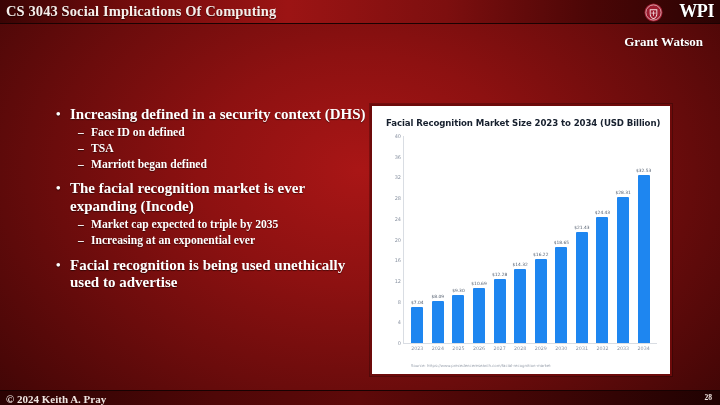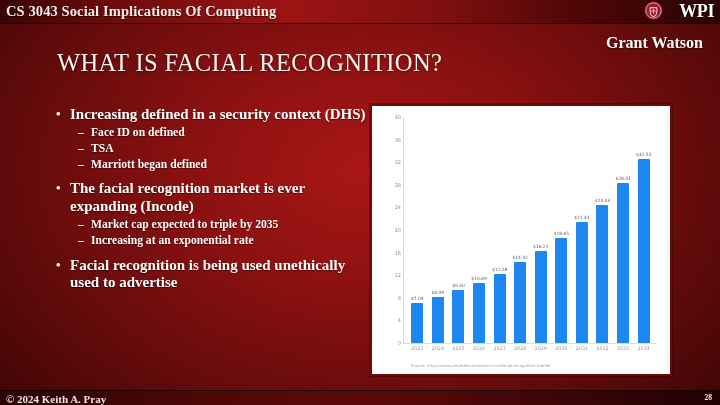--- a/index.html
+++ b/index.html
@@ -25,33 +25,33 @@
     display:flex; align-items:center;
   }
   #banner-title {
     color:#f6eeea; font-size:14.5px; font-weight:bold;
     letter-spacing:.1px; padding-left:6px;
     text-shadow:0 1px 1px rgba(0,0,0,.6);
     white-space:nowrap;
   }
   #wpi-logo {
     position:absolute; right:6px; top:1px;
-    display:flex; align-items:flex-start; gap:16px;
+    display:flex; align-items:flex-end; gap:16px;
   }
   #wpi-seal { width:19px; height:19px; }
   #wpi-word {
     color:#ffffff; font-size:18px; font-weight:bold;
     font-family:"Liberation Serif", serif; letter-spacing:-.4px;
     text-shadow:0 1px 1px rgba(0,0,0,.7);
   }
 
   
   #presenter {
     position:absolute; right:17px; top:34px;
-    color:#ffffff; font-size:16px; font-weight:bold;
+    color:#ffffff; font-size:13px; font-weight:bold;
     text-shadow:0 1px 1px rgba(0,0,0,.55);
   }
 
   
   #slide-title {
     position:absolute; left:57px; top:49px;
     color:#fdf6f2; font-size:24.5px; font-weight:normal;
     letter-spacing:.4px;
     text-shadow:0 1px 2px rgba(0,0,0,.55);
     white-space:nowrap;
@@ -174,21 +174,20 @@
         <path d="M14 15 h12 v8.5 q0 5.5 -6 8.8 q-6 -3.3 -6 -8.8 z" fill="#9c1b2e"></path>
         <rect x="19.2" y="17" width="1.6" height="10" fill="#f3e3e6"></rect>
         <rect x="15.5" y="20.4" width="9" height="1.6" fill="#f3e3e6"></rect>
       </svg>
       <div id="wpi-word">WPI</div>
     </div>
   </div>
 
   <div id="presenter">Grant Watson</div>
 
-  <h1 id="slide-title">WHAT IS FACIAL RECOGNITION?</h1>
 
   <div id="bullets">
       <div class="grp">
         <div class="l1">
           <span class="mk">•</span>
           <span class="tx">Increasing defined in a security context (DHS)</span>
         </div>
         <div class="l2">
           <span class="mk">–</span>
           <span class="tx">Face ID on defined</span>
@@ -206,32 +205,33 @@
         <div class="l1">
           <span class="mk">•</span>
           <span class="tx">The facial recognition market is ever expanding (Incode)</span>
         </div>
         <div class="l2">
           <span class="mk">–</span>
           <span class="tx">Market cap expected to triple by 2035</span>
         </div>
         <div class="l2">
           <span class="mk">–</span>
-          <span class="tx">Increasing at an exponential rate</span>
+          <span class="tx">Increasing at an exponential ever</span>
         </div>
       </div>
       <div class="grp tight">
         <div class="l1">
           <span class="mk">•</span>
           <span class="tx">Facial recognition is being used unethically used to advertise</span>
         </div>
       </div>
     </div>
 
   <div id="chart-card">
+    <div id="chart-title">Facial Recognition Market Size 2023 to 2034 (USD Billion)</div>
     <div id="plot-wrap">
       <div id="plot">
         <div id="yticks">
             <div class="ytick" style="top: 0%;">40</div>
             <div class="ytick" style="top: 10%;">36</div>
             <div class="ytick" style="top: 20%;">32</div>
             <div class="ytick" style="top: 30%;">28</div>
             <div class="ytick" style="top: 40%;">24</div>
             <div class="ytick" style="top: 50%;">20</div>
             <div class="ytick" style="top: 60%;">16</div>

